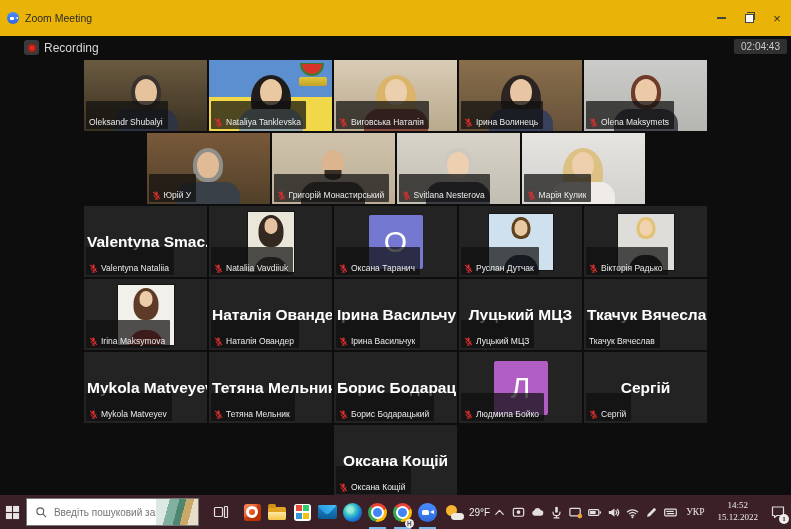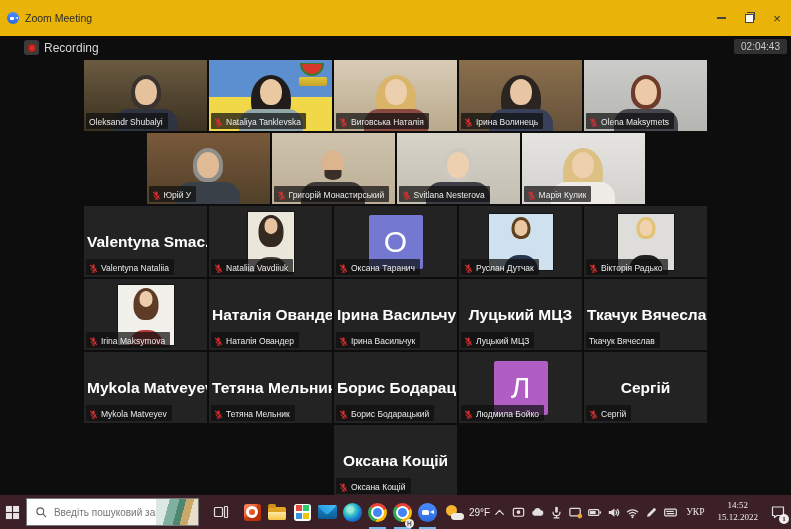--- a/index.html
+++ b/index.html
@@ -54,21 +54,21 @@
   .photo .person.long .hair{width:25px;height:32px;}
   .photo .person .head{width:13px;height:16px;top:6px;}
   .photo .person .body{width:34px;height:15px;}
   
   .avatar{width:54px;height:54px;border-radius:2px;display:flex;align-items:center;justify-content:center;
     color:#fff;font-size:30px;font-weight:400;}
   .bigname{width:100%;padding:0 3px;text-align:center;color:#fff;font-size:15.5px;font-weight:bold;
     white-space:nowrap;overflow:hidden;}
   
   .plabel{position:absolute;left:2px;bottom:2px;max-width:118px;display:flex;align-items:center;gap:3px;
-    background:rgba(15,15,15,.72);padding:4px 5px 2px 3px;border-radius:1px;}
+    background:rgba(15,15,15,.72);padding:16px 5px 2px 3px;border-radius:1px;}
   .plabel span{color:#ebebeb;font-size:8.5px;white-space:nowrap;overflow:hidden;}
   .plabel .micoff{flex:0 0 auto;}
   
   .melon{position:absolute;top:3px;right:8px;width:20px;height:10px;border-radius:0 0 20px 20px;
     background:#d8352a;border:2px solid #3e7a2e;border-top:1px solid #3e7a2e;}
   .melonb{position:absolute;top:17px;right:5px;width:28px;height:9px;border-radius:2px;
     background:linear-gradient(#e8c832,#c9a41f);opacity:.95;}
   
   .taskbar{height:34px;flex:0 0 auto;background:#3b2127;display:flex;align-items:center;}
   .startbtn{width:30px;height:34px;display:flex;align-items:center;justify-content:center;}

